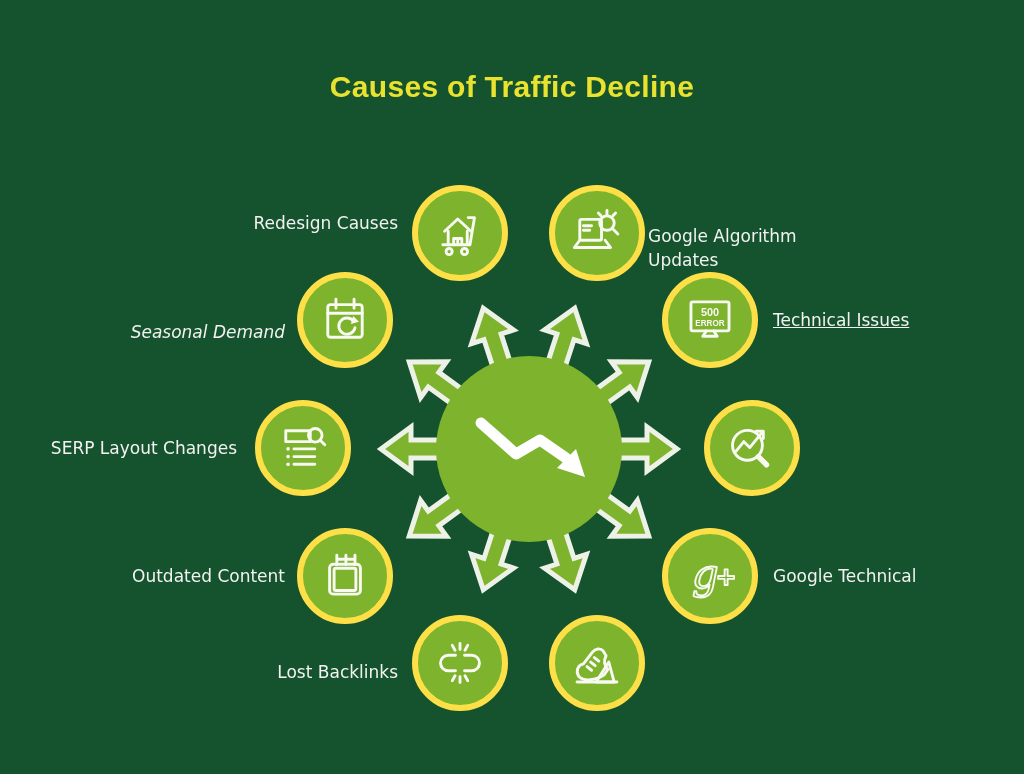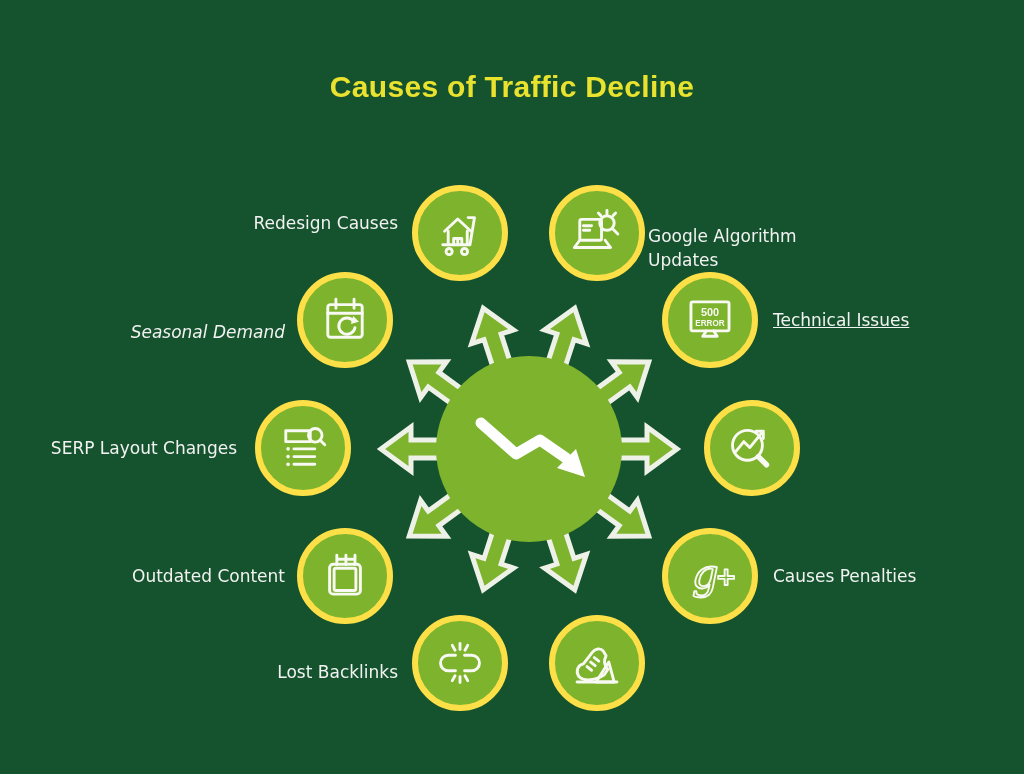--- a/index.html
+++ b/index.html
@@ -152,16 +152,16 @@
       <path d="M21,36 l5,4 M25,31 l5,4 M29,26 l5,4"></path>
     </svg>
   </div>
 
   <div class="label l-right" style="right:626px;top:211px;">Redesign Causes</div>
   <div class="label wrap" style="left:648px;top:192px;margin-top:32px;">Google Algorithm Updates</div>
   <div class="label l-right" style="right:739px;top:320px;font-style:italic;">Seasonal Demand</div>
   <div class="label" style="left:773px;top:308px;text-decoration:underline;">Technical Issues</div>
   <div class="label l-right" style="right:787px;top:436px;">SERP Layout Changes</div>
   <div class="label l-right" style="right:739px;top:564px;">Outdated Content</div>
-  <div class="label" style="left:773px;top:564px;">Causes Penalties</div>
+  <div class="label" style="left:773px;top:564px;">Google Technical</div>
   <div class="label l-right" style="right:626px;top:660px;">Lost Backlinks</div>
 
 </div>
 
 </body></html>

